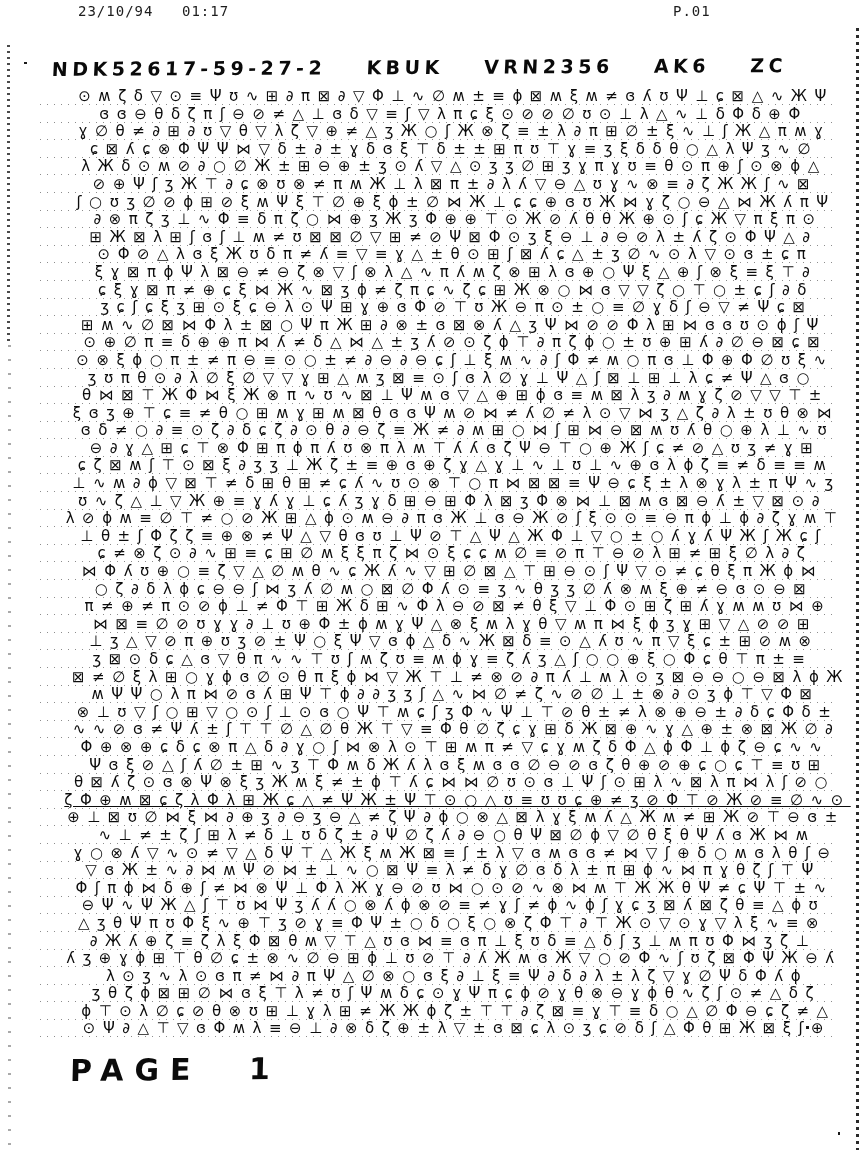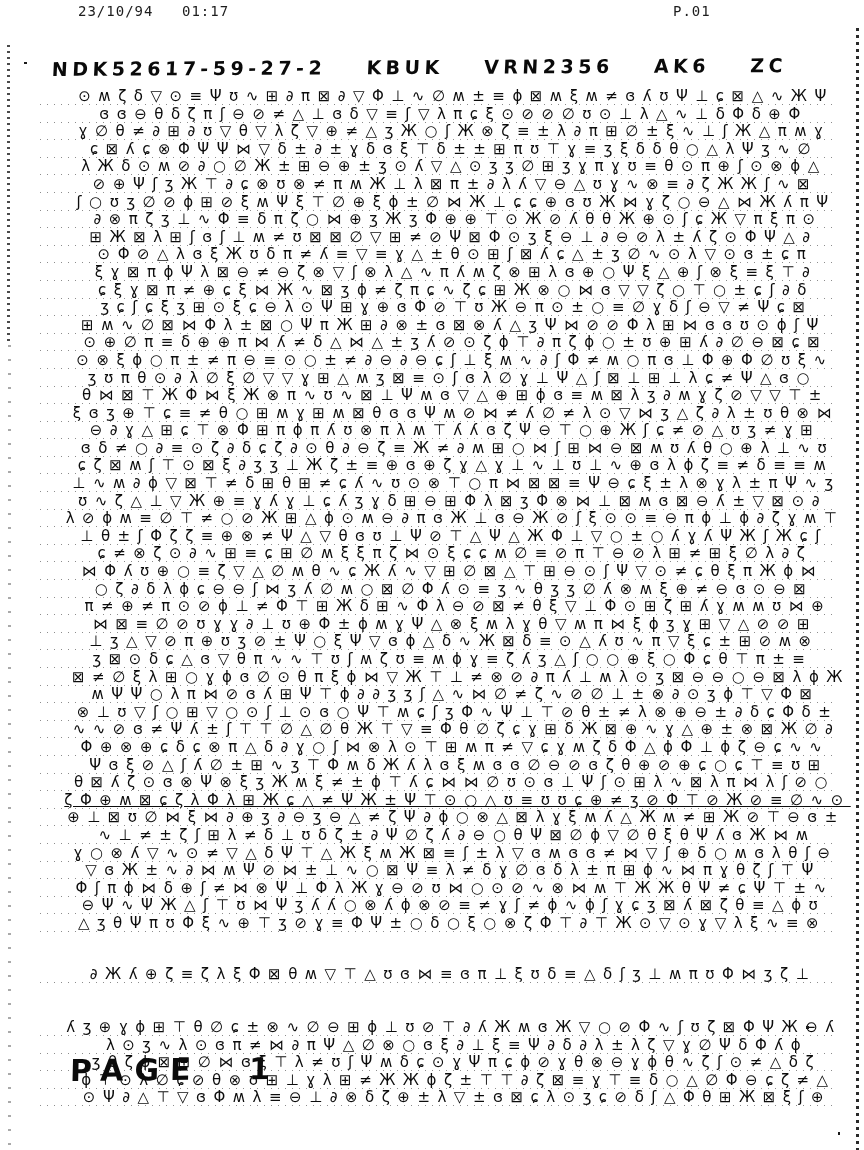--- a/index.html
+++ b/index.html
@@ -102,22 +102,22 @@
       <div class="cipher-row" style="padding-left: 47px;">⊙Φ⊘△λɞξЖʊδπ≠ʎ≡▽≡ɣ△±θ⊙⊞ʃ⊠ʎɕ△±ʒ∅∿⊙λ▽⊙ɞ±ɕπ</div>
       <div class="cipher-row" style="padding-left: 48px;">ξɣ⊠πɸΨλ⊠⊖≠⊖ζ⊗▽ʃ⊗λ△∿πʎʍζ⊗⊞λɞ⊕○Ψξ△⊕ʃ⊗ξ≡ξ⊤∂</div>
       <div class="cipher-row" style="padding-left: 48px;">ɕξɣ⊠π≠⊕ɕξ⋈Ж∿⊠ʒɸ≠ζπɕ∿ζɕ⊞Ж⊗○⋈ɞ▽▽ζ○⊤○±ɕʃ∂δ</div>
       <div class="cipher-row" style="padding-left: 49px;">ʒɕʃɕξʒ⊞⊙ξɕ⊖λ⊙Ψ⊞ɣ⊕ɞΦ⊘⊤ʊЖ⊖π⊙±○≡∅ɣδʃ⊖▽≠Ψɕ⊠</div>
       <div class="cipher-row" style="padding-left: 43px;">⊞ʍ∿∅⊠⋈Φλ±⊠○ΨπЖ⊞∂⊗±ɞ⊠⊗ʎ△ʒΨ⋈⊘⊘Φλ⊞⋈ɞɞʊ⊙ɸʃΨ</div>
       <div class="cipher-row" style="padding-left: 47px;">⊙⊕∅π≡δ⊕⊕π⋈ʎ≠δ△⋈△±ʒʎ⊘⊙ζɸ⊤∂πζɸ○±ʊ⊕⊞ʎ∂∅⊖⊠ɕ⊠</div>
       <div class="cipher-row" style="padding-left: 46px;">⊙⊗ξɸ○π±≠π⊖≡⊙○±≠∂⊖∂⊖ɕʃ⊥ξʍ∿∂ʃΦ≠ʍ○πɞ⊥Φ⊕Φ∅ʊξ∿</div>
       <div class="cipher-row" style="padding-left: 41px;">ʒʊπθ⊙∂λ∅ξ∅▽▽ɣ⊞△ʍʒ⊠≡⊙ʃɞλ∅ɣ⊥Ψ△ʃ⊠⊥⊞⊥λɕ≠Ψ△ɞ○</div>
       <div class="cipher-row" style="padding-left: 47px;">θ⋈⊠⊤ЖΦ⋈ξЖ⊗π∿ʊ∿⊠⊥Ψʍɞ▽△⊕⊞ɸɞ≡ʍ⊠λʒ∂ʍɣζ⊘▽▽⊤±</div>
       <div class="cipher-row" style="padding-left: 48px;">ξɞʒ⊕⊤ɕ≡≠θ○⊞ʍɣ⊞ʍ⊠θɞɞΨʍ⊘⋈≠ʎ∅≠λ⊙▽⋈ʒ△ζ∂λ±ʊθ⊗⋈</div>
+      <div class="cipher-row" style="padding-left: 51px;">ɞδ≠○∂≡⊙ζ∂δɕζ∂⊙θ∂⊖ζ≡Ж≠∂ʍ⊞○⋈ʃ⊞⋈⊖⊠ʍʊʎθ○⊕λ⊥∿ʊ</div>
       <div class="cipher-row" style="padding-left: 46px;">⊖∂ɣ△⊞ɕ⊤⊗Φ⊞πɸπʎʊ⊗πλʍ⊤ʎʎɞζΨ⊖⊤○⊕Жʃɕ≠⊘△ʊʒ≠ɣ⊞</div>
-      <div class="cipher-row" style="padding-left: 51px;">ɞδ≠○∂≡⊙ζ∂δɕζ∂⊙θ∂⊖ζ≡Ж≠∂ʍ⊞○⋈ʃ⊞⋈⊖⊠ʍʊʎθ○⊕λ⊥∿ʊ</div>
       <div class="cipher-row" style="padding-left: 47px;">ɕζ⊠ʍʃ⊤⊙⊠ξ∂ʒʒ⊥Жζ±≡⊕ɞ⊕ζɣ△ɣ⊥∿⊥ʊ⊥∿⊕ɞλɸζ≡≠δ≡≡ʍ</div>
       <div class="cipher-row" style="padding-left: 49px;">⊥∿ʍ∂ɸ▽⊠⊤≠δ⊞θ⊞≠ɕʎ∿ʊ⊙⊗⊤○π⋈⊠⊠≡Ψ⊖ɕξ±λ⊗ɣλ±πΨ∿ʒ</div>
       <div class="cipher-row" style="padding-left: 41px;">ʊ∿ζ△⊥▽Ж⊕≡ɣʎɣ⊥ɕʎʒɣδ⊞⊖⊞Φλ⊠ʒΦ⊗⋈⊥⊠ʍɞ⊠⊖ʎ±▽⊠⊙∂</div>
       <div class="cipher-row" style="padding-left: 46px;">λ⊘ɸʍ≡∅⊤≠○⊘Ж⊞△ɸ⊙ʍ⊖∂πɞЖ⊥ɞ⊖Ж⊘ʃξ⊙⊙≡⊖πɸ⊥ɸ∂ζɣʍ⊤</div>
       <div class="cipher-row" style="padding-left: 44px;">⊥θ±ʃΦζζ≡⊕⊗≠Ψ△▽θɞʊ⊥Ψ⊘⊤△Ψ△ЖΦ⊥▽○±○ʎɣʎΨЖʃЖɕʃ</div>
       <div class="cipher-row" style="padding-left: 46px;">ɕ≠⊗ζ⊙∂∿⊞≡ɕ⊞∅ʍξξπζ⋈⊙ξɕɕʍ∅≡⊘π⊤⊖⊘λ⊞≠⊞ξ∅λ∂ζ</div>
       <div class="cipher-row" style="padding-left: 41px;">⋈Φʎʊ⊕○≡ζ▽△∅ʍθ∿ɕЖʎ∿▽⊞∅⊠△⊤⊞⊖⊙ʃΨ▽⊙≠ɕθξπЖɸ⋈</div>
       <div class="cipher-row" style="padding-left: 44px;">○ζ∂δλɸɕ⊖⊖ʃ⋈ʒʎ∅ʍ○⊠∅Φʎ⊙≡ʒ∿θʒʒ∅ʎ⊗ʍξ⊕≠⊖ɞ⊙⊖⊠</div>
       <div class="cipher-row" style="padding-left: 52px;">π≠⊕≠π⊙⊘ɸ⊥≠Φ⊤⊞Жδ⊞∿Φλ⊖⊘⊠≠θξ▽⊥Φ⊙⊞ζ⊞ʎɣʍʍʊ⋈⊕</div>
       <div class="cipher-row" style="padding-left: 46px;">⋈⊠≡∅⊘ʊɣɣ∂⊥ʊ⊕Φ±ɸʍɣΨ△⊗ξʍλɣθ▽ʍπ⋈ξɸʒɣ⊞▽△⊘⊘⊞</div>
@@ -131,22 +131,22 @@
       <div class="cipher-row" style="padding-left: 53px;">Ψɞξ⊘△ʃʎ∅±⊞∿ʒ⊤ΦʍδЖʎλɞξʍɞɞ∅⊖⊘ɞζθ⊕⊘⊕ɕ○ɕ⊤≡ʊ⊞</div>
       <div class="cipher-row" style="padding-left: 45px;">θ⊠ʎζ⊙ɞ⊗Ψ⊗ξʒЖʍξ≠±ɸ⊤ʎɕ⋈⋈∅ʊ⊙ɞ⊥Ψʃ⊙⊞λ∿⊠λπ⋈λʃ⊘○</div>
       <div class="cipher-row" style="padding-left: 51px; text-decoration: underline;">ζΦ⊕ʍ⊠ɕζλΦλ⊞Жɕ△≠ΨЖ±Ψ⊤⊙○△ʊ≡ʊʊɕ⊕≠ʒ⊘Φ⊤⊘Ж⊘≡∅∿⊙</div>
       <div class="cipher-row" style="padding-left: 48px;">⊕⊥⊠ʊ∅⋈ξ⋈∂⊕ʒ∂⊖ʒ⊖△≠ζΨ∂ɸ○⊗△⊠λɣξʍʎ△Жʍ≠⊞Ж⊘⊤⊖ɞ±</div>
       <div class="cipher-row" style="padding-left: 50px;">∿⊥≠±ζʃ⊞λ≠δ⊥ʊδζ±∂Ψ∅ζʎ∂⊖○θΨ⊠∅ɸ▽∅θξθΨʎɞЖ⋈ʍ</div>
       <div class="cipher-row" style="padding-left: 47px;">ɣ○⊗ʎ▽∿⊙≠▽△δΨ⊤△ЖξʍЖ⊠≡ʃ±λ▽ɞʍɞɞ≠⋈▽ʃ⊕δ○ʍɞλθʃ⊖</div>
       <div class="cipher-row" style="padding-left: 42px;">▽ɞЖ±∿∂⋈ʍΨ⊘⋈±⊥∿○⊠Ψ≡λ≠δɣ∅ɞδλ±π⊞ɸ∿⋈πɣθζʃ⊤Ψ</div>
       <div class="cipher-row" style="padding-left: 45px;">Φʃπɸ⋈δ⊕ʃ≠⋈⊗Ψ⊥ΦλЖɣ⊖⊘ʊ⋈○⊙⊘∿⊗⋈ʍ⊤ЖЖθΨ≠ɕΨ⊤±∿</div>
       <div class="cipher-row" style="padding-left: 43px;">⊖Ψ∿ΨЖ△ʃ⊤ʊ⋈Ψʒʎʎ○⊗ʎɸ⊗⊘≡≠ɣʃ≠ɸ∿ɸʃɣɕʒ⊠ʎ⊠ζθ≡△ɸʊ</div>
       <div class="cipher-row" style="padding-left: 40px;">△ʒθΨπʊΦξ∿⊕⊤ʒ⊘ɣ≡ΦΨ±○δ○ξ○⊗ζΦ⊤∂⊤Ж⊙▽⊙ɣ▽λξ∿≡⊗</div>
-      <div class="cipher-row" style="padding-left: 42px; margin-top: 33px;">∂Жʎ⊕ζ≡ζλξΦ⊠θʍ▽⊤△ʊɞ⋈≡ɞπ⊥ξʊδ≡△δʃʒ⊥ʍπʊΦ⋈ʒζ⊥</div>
-      <div class="cipher-row" style="padding-left: 44px; margin-top: 36px;">ʎʒ⊕ɣɸ⊞⊤θ∅ɕ±⊗∿∅⊖⊞ɸ⊥ʊ⊘⊤∂ʎЖʍɞЖ▽○⊘Φ∿ʃʊζ⊠ΦΨЖ⊖ʎ</div>
+      <div class="cipher-row" style="padding-left: 42px;">∂Жʎ⊕ζ≡ζλξΦ⊠θʍ▽⊤△ʊɞ⋈≡ɞπ⊥ξʊδ≡△δʃʒ⊥ʍπʊΦ⋈ʒζ⊥</div>
+      <div class="cipher-row" style="padding-left: 44px;">ʎʒ⊕ɣɸ⊞⊤θ∅ɕ±⊗∿∅⊖⊞ɸ⊥ʊ⊘⊤∂ʎЖʍɞЖ▽○⊘Φ∿ʃʊζ⊠ΦΨЖ⊖ʎ</div>
       <div class="cipher-row" style="padding-left: 50px;">λ⊙ʒ∿λ⊙ɞπ≠⋈∂πΨ△∅⊗○ɞξ∂⊥ξ≡Ψ∂δ∂λ±λζ▽ɣ∅ΨδΦʎɸ</div>
       <div class="cipher-row" style="padding-left: 49px;">ʒθζɸ⊠⊞∅⋈ɞξ⊤λ≠ʊʃΨʍδɕ⊙ɣΨπɕɸ⊘ɣθ⊗⊖ɣɸθ∿ζʃ⊙≠△δζ</div>
       <div class="cipher-row" style="padding-left: 53px;">ɸ⊤⊙λ∅ɕ⊘θ⊗ʊ⊞⊥ɣλ⊞≠ЖЖɸζ±⊤⊤∂ζ⊠≡ɣ⊤≡δ○△∅Φ⊖ɕζ≠△</div>
       <div class="cipher-row" style="padding-left: 50px;">⊙Ψ∂△⊤▽ɞΦʍλ≡⊖⊥∂⊗δζ⊕±λ▽±ɞ⊠ɕλ⊙ʒɕ⊘δʃ△Φθ⊞Ж⊠ξʃ⊕</div>
     </div>
 
   <div class="page-label">PAGE 1</div>
 
   <div class="edge edge-left-top"></div>
   <div class="edge edge-left-bottom"></div>

